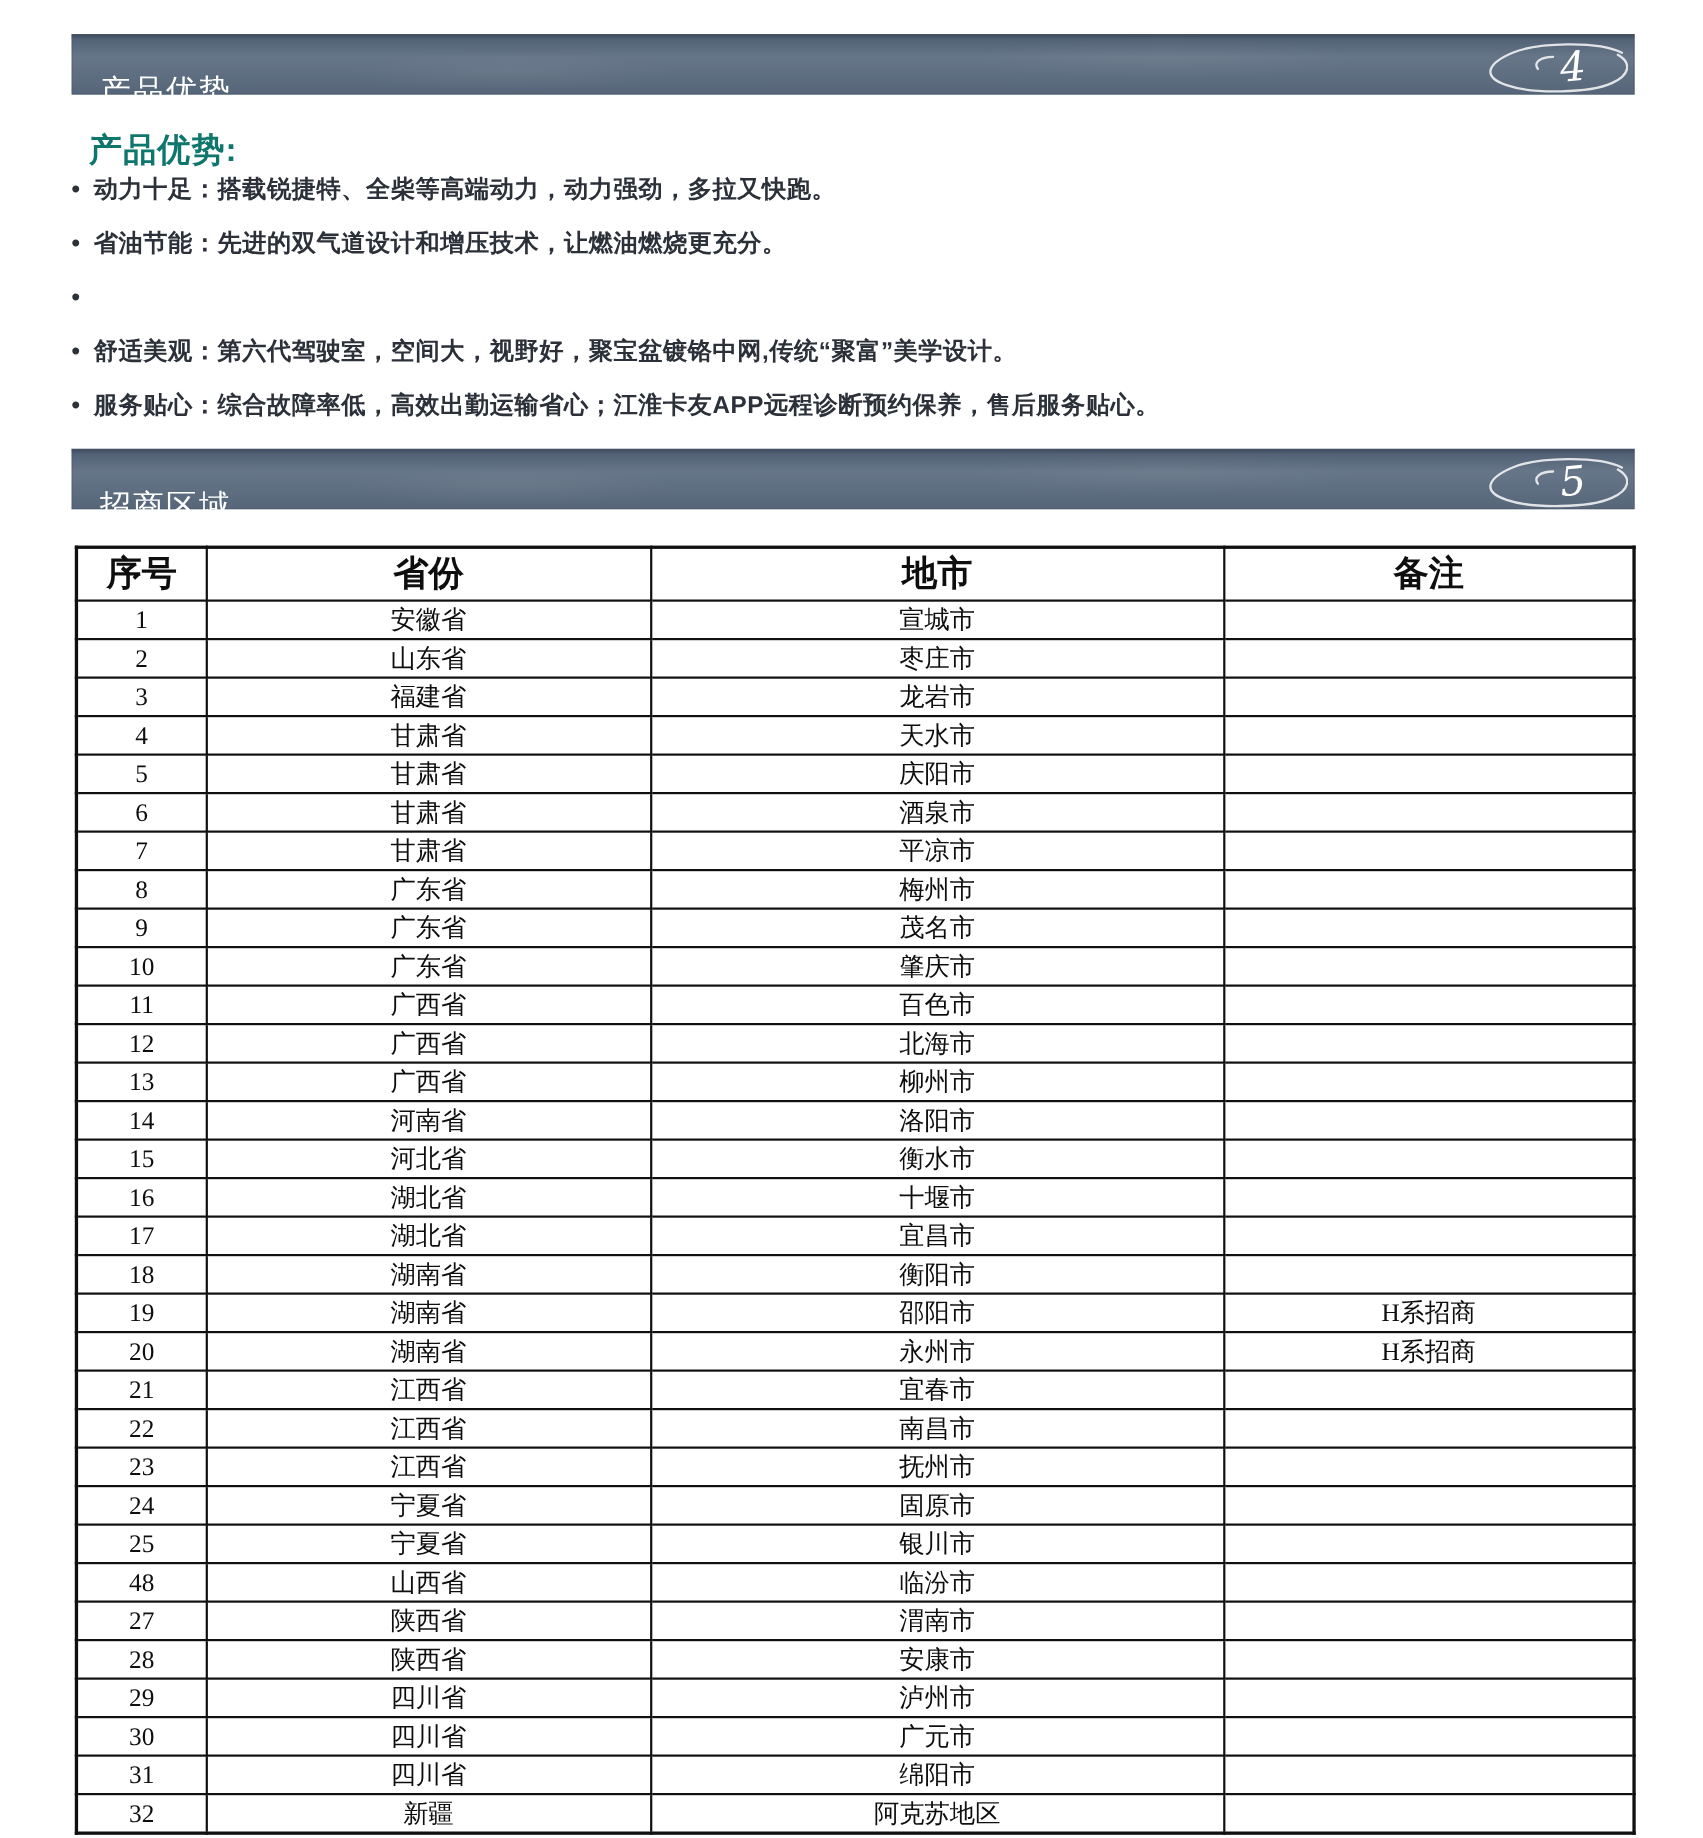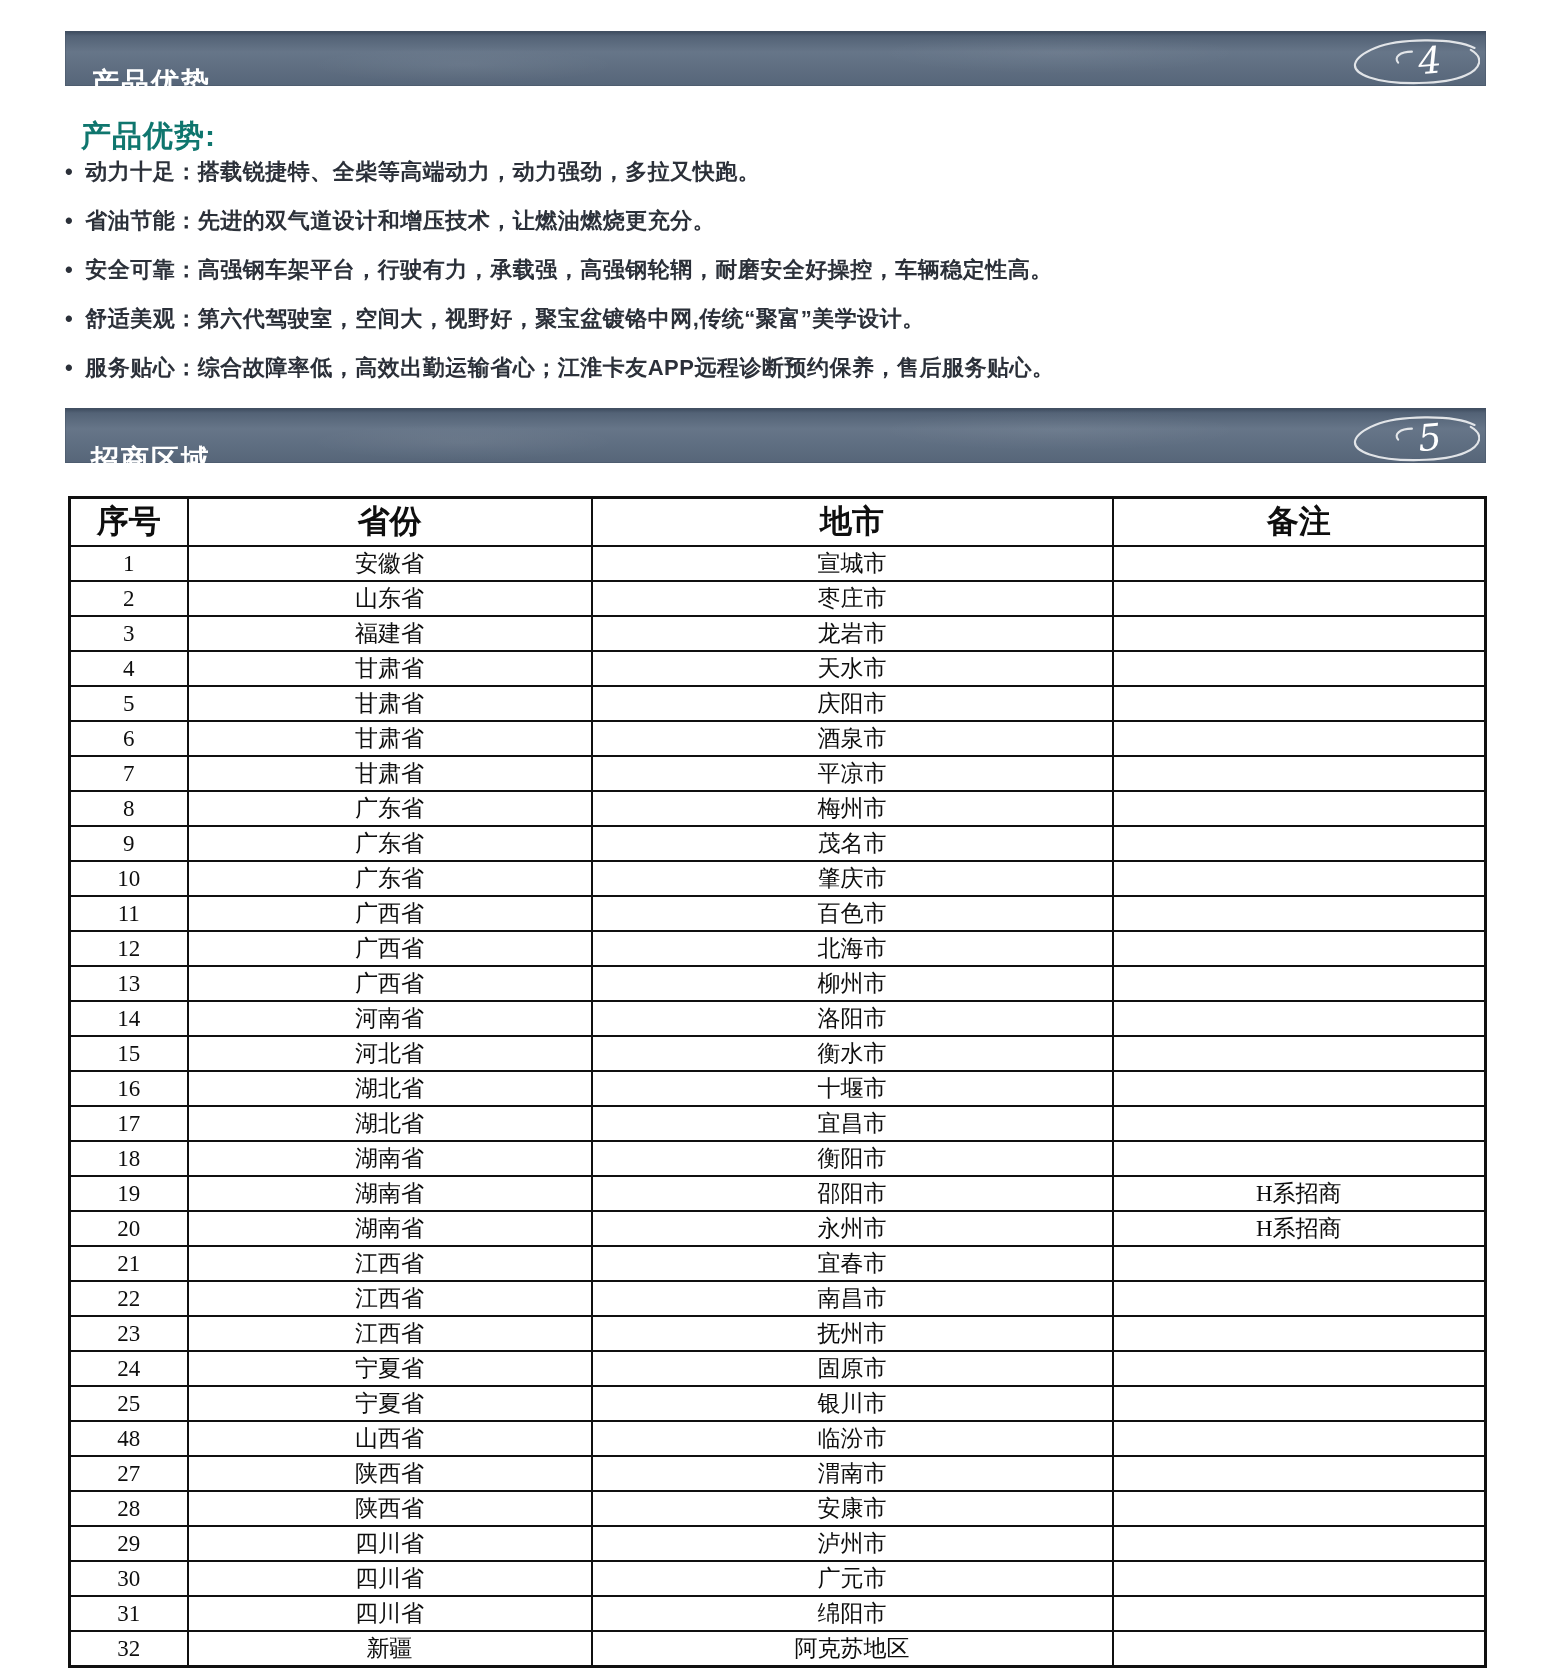--- a/index.html
+++ b/index.html
@@ -18,21 +18,21 @@
                       rgba(255,255,255,.05) 38%, rgba(16,26,40,.10) 100%),
       radial-gradient(220px 26px at 28% 62%, rgba(255,255,255,.06), transparent 70%),
       radial-gradient(260px 30px at 70% 40%, rgba(255,255,255,.05), transparent 70%),
       #5e6e82;
     display:flex;align-items:center;
     box-shadow:0 0 0 1px rgba(70,84,102,.5) inset;
   }
   .banner-1{top:31px;}
   .banner-2{top:408px;text-align:center;}
   .banner-title{
-    color:#ffffff;font-size:28px;font-weight:700;letter-spacing:2px;
+    color:#ffffff;font-size:28px;font-weight:400;letter-spacing:2px;
     padding-left:26px;
     margin-top:48px;
   }
   .badge{position:absolute;right:6px;top:2px;width:138px;height:52px;}
   .badge path{fill:none;stroke:rgba(255,255,255,.82);stroke-width:2.3;stroke-linecap:round;}
   .badge text{
     fill:#ffffff;font-family:"DejaVu Serif","Liberation Serif",serif;
     font-style:italic;font-size:40px;font-weight:500;
   }
 
@@ -87,21 +87,20 @@
       <li>
         <span class="dot">•</span>
         <span>动力十足：搭载锐捷特、全柴等高端动力，动力强劲，多拉又快跑。</span>
       </li>
       <li>
         <span class="dot">•</span>
         <span>省油节能：先进的双气道设计和增压技术，让燃油燃烧更充分。</span>
       </li>
       <li>
         <span class="dot">•</span>
-        <span>安全可靠：高强钢车架平台，行驶有力，承载强，高强钢轮辋，耐磨安全好操控，车辆稳定性高。</span>
       </li>
       <li>
         <span class="dot">•</span>
         <span>舒适美观：第六代驾驶室，空间大，视野好，聚宝盆镀铬中网,传统“聚富”美学设计。</span>
       </li>
       <li>
         <span class="dot">•</span>
         <span>服务贴心：综合故障率低，高效出勤运输省心；江淮卡友APP远程诊断预约保养，售后服务贴心。</span>
       </li>
     </ul>

